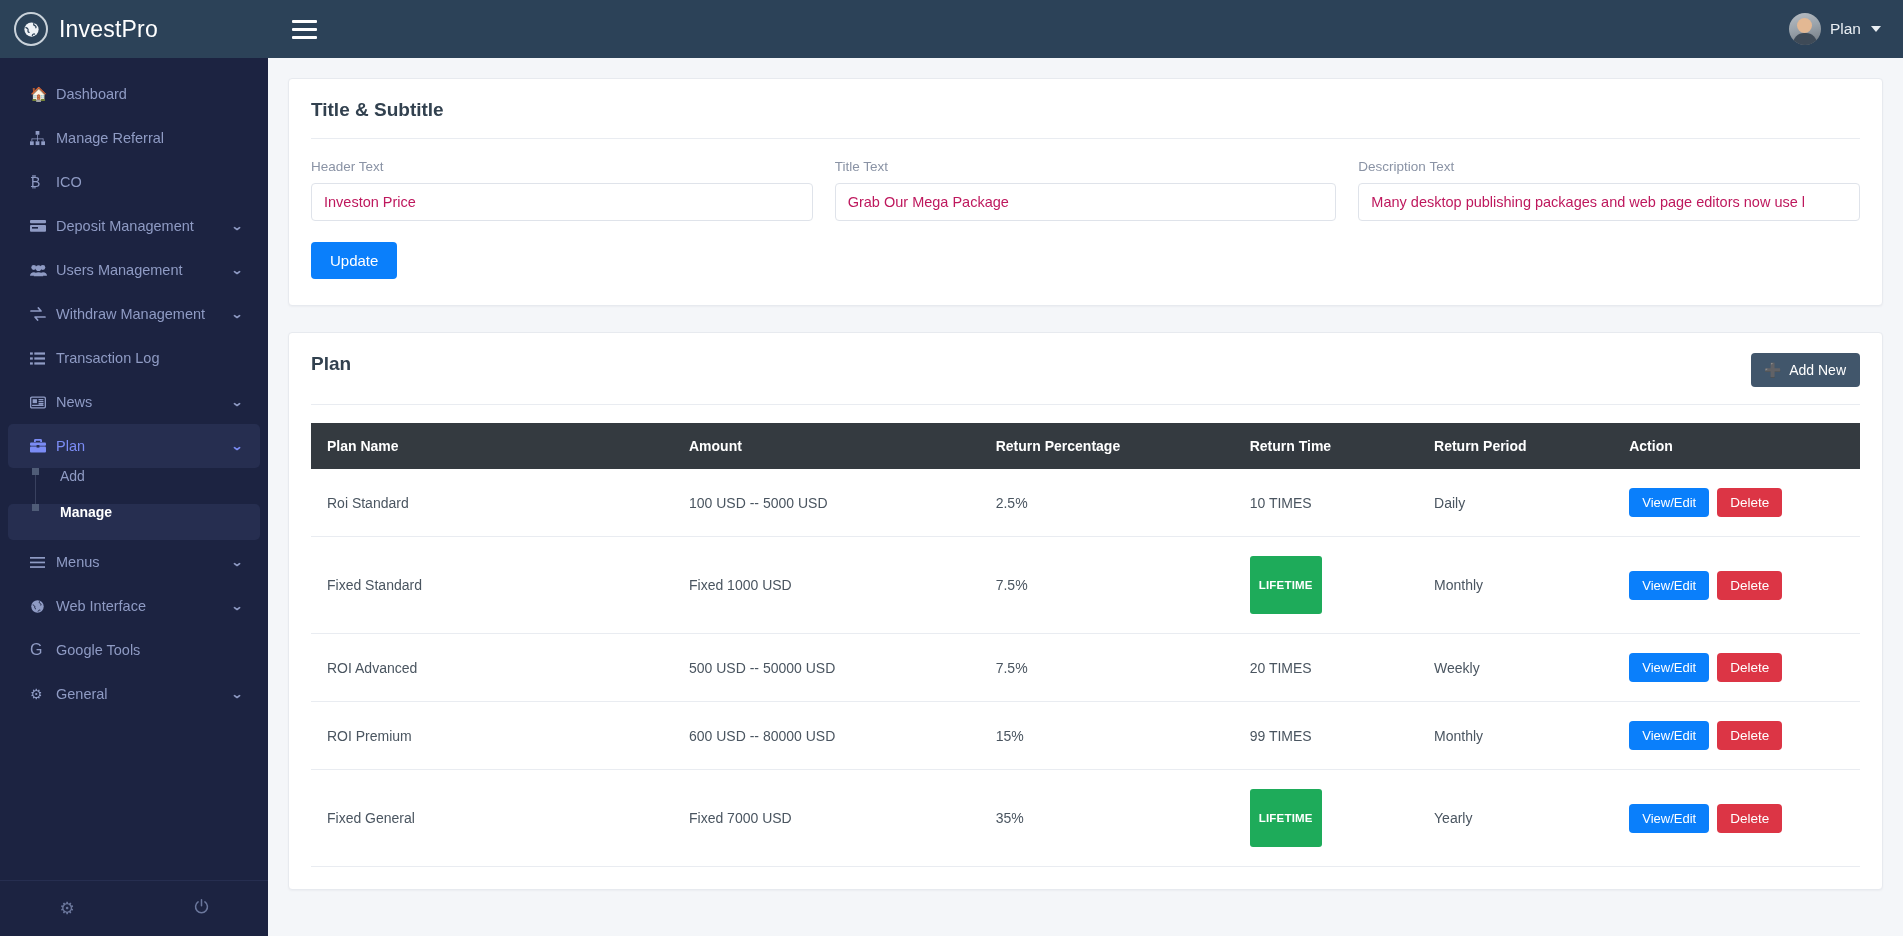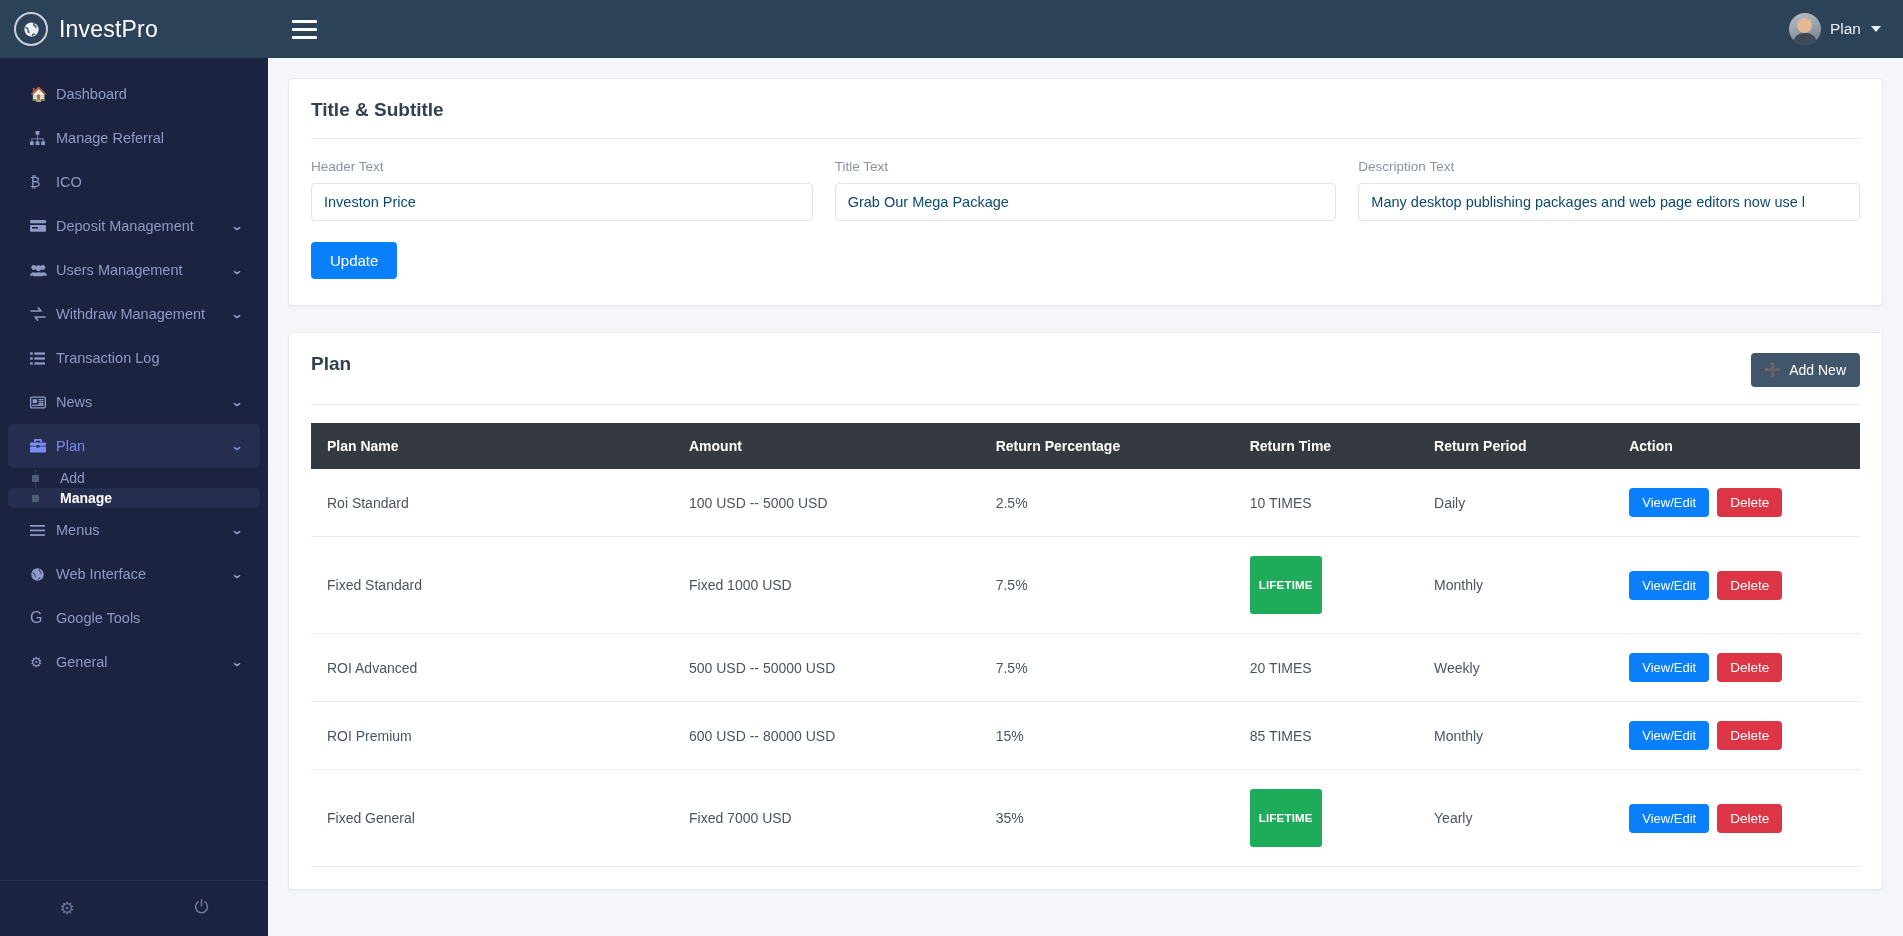--- a/index.html
+++ b/index.html
@@ -97,22 +97,22 @@
   .nav-item.active { background: #262e50; }
   .nav-item.active, .nav-item.active .ico, .nav-item.active .chev { color: #7b8cf5; }
 
   .sub-wrap { position: relative; padding-left: 0; }
   .sub-wrap::before {
     content: ""; position: absolute;
     left: 35px; top: 2px; bottom: 16px;
     width: 1px; background: #39415f;
   }
   .sub-item {
-    display: flex; align-items: center;
-    height: 20px; margin: 0 8px; padding-left: 14px;
+    display: flex; 
+    height: 36px; margin: 0 8px; padding-left: 14px;
     color: #8f9bc4; font-size: 14px; cursor: pointer;
     border-radius: 5px; position: relative;
   }
   .sub-item .dot {
     width: 7px; height: 7px; background: #4f5c77;
     flex: 0 0 7px; margin-right: 21px; margin-left: 10px;
   }
   .sub-item.active { background: #262e50; color: #ffffff; font-weight: bold; }
 
   .sidebar-footer {
@@ -148,21 +148,21 @@
 
   .form-row { display: flex; gap: 22px; }
   .form-group { flex: 1; min-width: 0; }
   .form-label {
     display: block; font-size: 13.5px; color: #8a93a5;
     margin-bottom: 9px;
   }
   .form-input {
     width: 100%; height: 38px;
     border: 1px solid #dfe3ea; border-radius: 4px;
-    padding: 0 12px; font-size: 14.5px; color: #0c4a6e;
+    padding: 0 12px; font-size: 14.5px; color: #be185d;
     font-family: "Liberation Sans", sans-serif;
     background: #fff; outline: none;
   }
   .btn {
     border: none; border-radius: 4px; cursor: pointer;
     font-family: "Liberation Sans", sans-serif;
   }
   .btn-update {
     margin-top: 21px;
     background: #0a7ffb; color: #fff;
@@ -495,21 +495,21 @@
                   <div class="act">
                     <button class="btn btn-view">View/Edit</button>
                     <button class="btn btn-del">Delete</button>
                   </div>
                 </td>
               </tr>
               <tr>
                 <td>ROI Premium</td>
                 <td>600 USD -- 80000 USD</td>
                 <td>15%</td>
-                <td>85 TIMES</td>
+                <td>99 TIMES</td>
                 <td>Monthly</td>
                 <td>
                   <div class="act">
                     <button class="btn btn-view">View/Edit</button>
                     <button class="btn btn-del">Delete</button>
                   </div>
                 </td>
               </tr>
               <tr>
                 <td>Fixed General</td>

